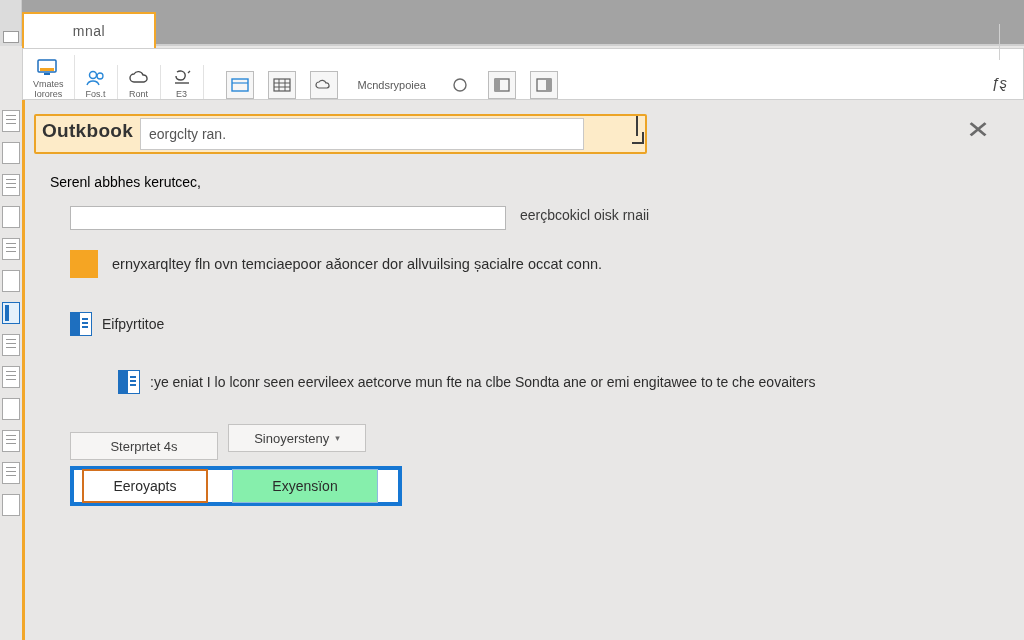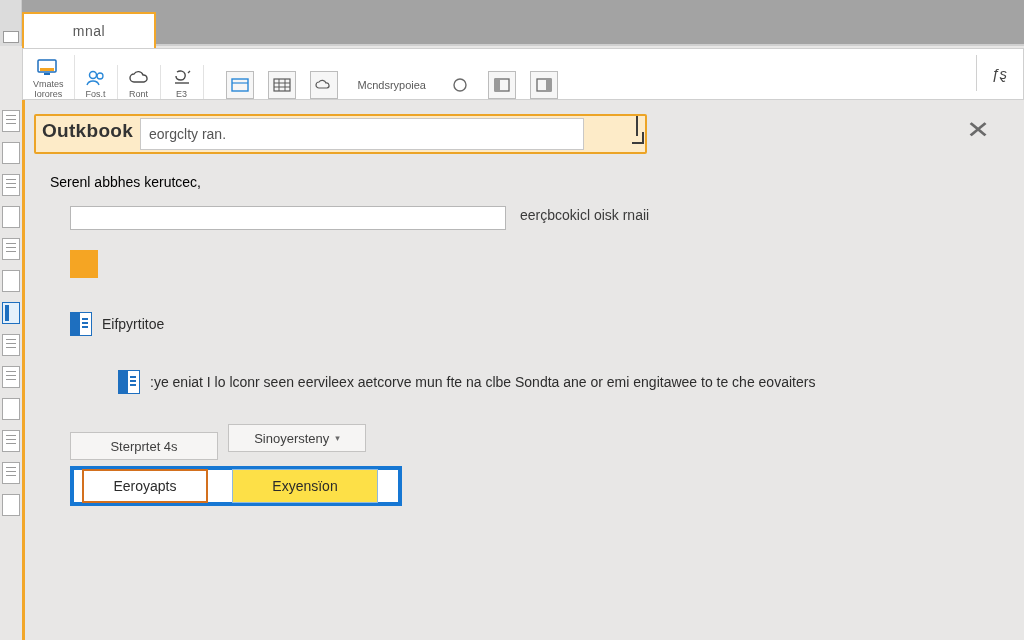--- a/index.html
+++ b/index.html
@@ -13,21 +13,21 @@
   
   
   .ribbon { position:absolute; top:48px; left:22px; right:0; height:52px; background:#fff; border:1px solid #cfcfcf; display:flex; align-items:flex-end; }
   .rib-group { display:flex; flex-direction:column; align-items:center; justify-content:flex-start; padding:4px 10px 0; border-right:1px solid #e2e2e2; }
   .rib-icon { width:22px; height:18px; margin-bottom:2px; display:flex; align-items:center; justify-content:center; }
   .rib-lbl { font-size:9px; color:#616161; line-height:10px; text-align:center; max-width:48px; }
   .rib-spacer { width:8px; }
   .rib-more { display:flex; align-items:center; padding:0 14px; gap:14px; }
   .rib-box { width:28px; height:28px; border:1px solid #bcbcbc; background:#f6f6f6; display:flex; align-items:center; justify-content:center; font-size:12px; color:#5a5a5a; }
   .rib-more-text { font-size:11px; color:#5a5a5a; padding:0 6px; }
-  .rib-right { margin-left:auto; display:flex; align-items:center; padding:8px 16px; gap:14px; }
+  .rib-right { margin-left:auto; display:flex; align-items:center; padding:8px 16px; gap:14px;flex-direction:column; }
   .vsep { width:1px; height:36px; background:#d0d0d0; }
   
   
   .rail { position:absolute; top:100px; left:0; width:22px; bottom:0; background:#e8e7e6; }
   .rail .ritem { width:18px; height:22px; margin:10px auto 0; border:1px solid #a8a8a8; background:#fff; position:relative; }
   .rail .ritem.dash::after { content:""; position:absolute; left:3px; top:4px; right:3px; height:1px; background:#9a9a9a; box-shadow:0 4px 0 #9a9a9a, 0 8px 0 #9a9a9a; }
   .rail .ritem.blue { border-color:#1e6fbf; background:#e5f1fb; }
   .rail .ritem.blue::before { content:""; position:absolute; left:2px; top:2px; bottom:2px; width:4px; background:#1e6fbf; }
   
   
@@ -61,21 +61,21 @@
   
   .greybtn { height:28px; background:#f6f5f4; border:1px solid #c4c3c2; font-size:13px; color:#3f3f3f; display:flex; align-items:center; justify-content:center; padding:0 16px; }
   .gb1 { position:absolute; top:424px; left:70px; width:148px;margin-top:8px; }
   .gb2 { position:absolute; top:424px; left:228px; width:138px; }
   .gb2 .caret { margin-left:6px; font-size:9px; color:#6a6a6a; }
   
   
   .primary-wrap { position:absolute; top:466px; left:70px; width:332px; height:40px; border:4px solid #1677d3; background:#fff; display:flex; align-items:center; padding:0 8px 0 8px; gap:0; }
   .pbtn1 { width:126px; height:34px; background:#fff; border:2px solid #d3701e; display:flex; align-items:center; justify-content:center; font-size:14px; color:#2b2b2b; }
   .pbtn-gap { width:24px; }
-  .pbtn2 { width:146px; height:34px; background:#fde047; border:1px solid #8fb9df; display:flex; align-items:center; justify-content:center; font-size:14px; color:#2b2b2b; }
+  .pbtn2 { width:146px; height:34px; background:#86efac; border:1px solid #8fb9df; display:flex; align-items:center; justify-content:center; font-size:14px; color:#2b2b2b; }
   
   
   .v-orange { position:absolute; top:100px; left:22px; width:3px; bottom:0; background:#f2a72a; }
   
   svg { display:block; }
 </style>
 </head>
 <body>
 
 <div class="titlebar">
@@ -202,20 +202,21 @@
 
 <div class="close-x">✕</div>
 
 <div class="intro">Serenl abbhes kerutcec,</div>
 
 <div class="field1"></div>
 <div class="field1-lbl">eerçbcokicl oisk rnaii</div>
 
 <div class="row2">
   <div class="orange-sq"></div>
+  <div class="row2-txt">ernyxarqltey fln ovn temciaepoor aăoncer dor allvuilsing șacialre occat conn.</div>
 </div>
 
 <div class="opt opt1">
   <div class="ficon"></div>
   <div class="otext">Eifpyrtitoe</div>
 </div>
 
 <div class="opt opt2">
   <div class="ficon"></div>
   <div class="otext">:ye eniat I lo lconr seen eervileex aetcorve mun fte na clbe Sondta ane or emi engitawee to te che eovaiters</div>

